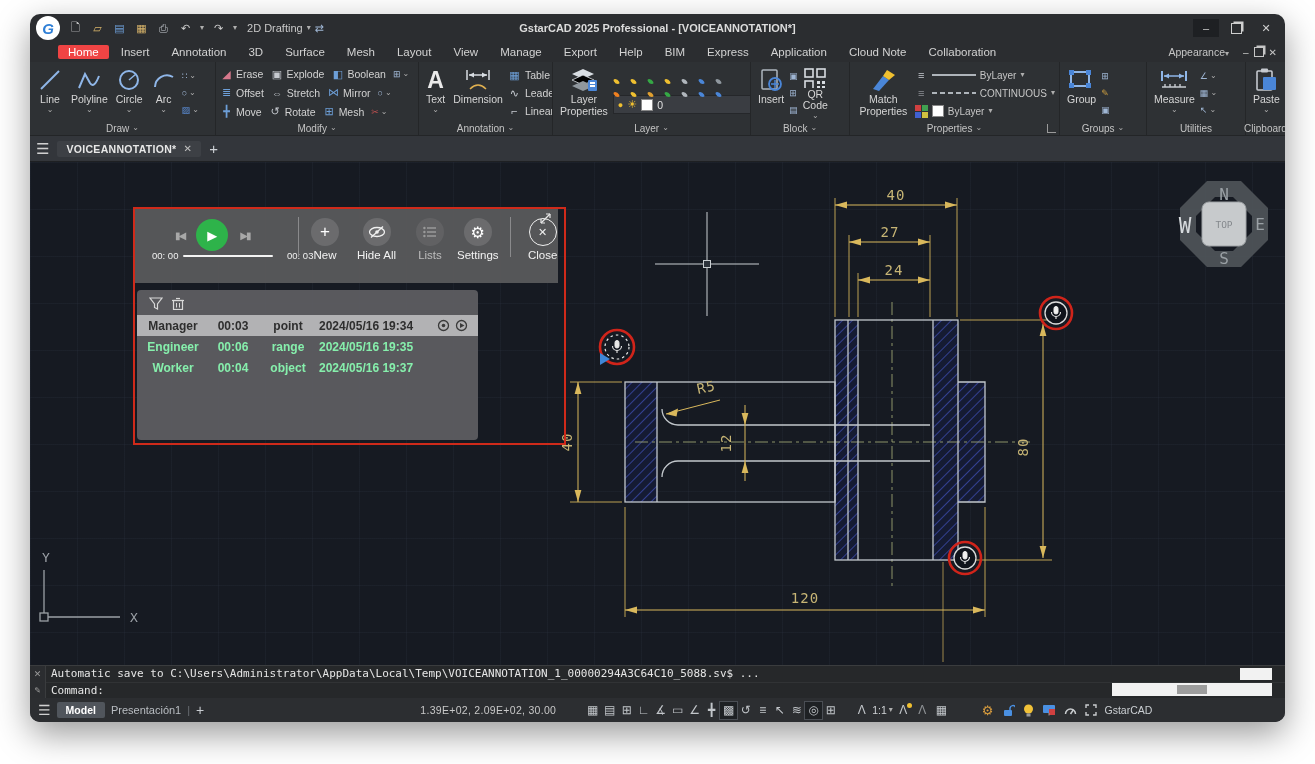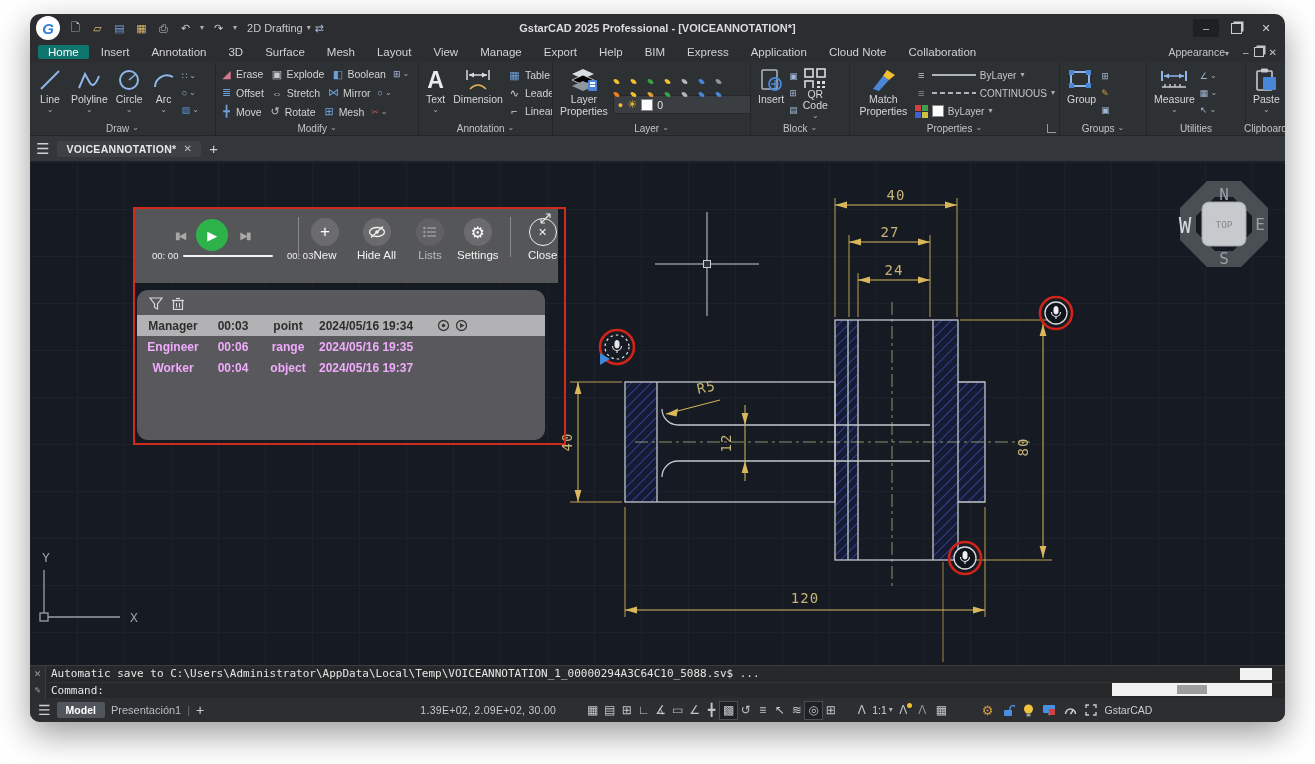--- a/index.html
+++ b/index.html
@@ -15,21 +15,21 @@
   .workspace{margin-left:10px;color:#c9c9c9;display:flex;align-items:center;gap:4px;width:120px;}
   .apptitle{position:absolute;left:0;right:0;text-align:center;font-weight:bold;color:#dcdcdc;pointer-events:none;}
   .winctrl{margin-left:auto;display:flex;gap:4px;z-index:2;}
   .wbtn{width:26px;height:18px;display:flex;align-items:center;justify-content:center;color:#cfcfcf;font-size:11px;}
   .wbtn.min{background:#1e2023;}
   .restbox{width:9px;height:9px;border:1px solid #cfcfcf;box-shadow:2px -2px 0 -0.5px #cfcfcf;}
   
   .menurow{height:20px;display:flex;align-items:center;padding:0 8px;font-size:11.5px;color:#d2d2d2;flex:0 0 20px;}
   .menutabs{display:flex;gap:2px;}
   .mtab{padding:1px 10px;cursor:default;}
-  .mtab.active{background:#0f766e;border-radius:2px;color:#fff;}
+  .mtab.active{background:#ef4444;border-radius:2px;color:#fff;margin-left:20px;}
   .menuright{margin-left:auto;display:flex;align-items:center;gap:14px;font-size:10.5px;color:#c6c6c6;}
   .dwc{display:flex;gap:5px;align-items:center;font-size:10px;}
   .restbox2{width:8px;height:8px;border:1px solid #c6c6c6;box-shadow:2px -2px 0 -0.5px #c6c6c6;}
   
   .ribbon{height:73px;display:flex;background:#2e3134;flex:0 0 73px;border-bottom:1px solid #232527;}
   .panel{display:flex;flex-direction:column;border-right:1px solid #242628;min-width:0;}
   .p-content{flex:1;display:flex;align-items:stretch;padding:3px 4px 0 4px;gap:2px;min-width:0;overflow:hidden;}
   .p-label{height:14px;display:flex;align-items:center;justify-content:center;gap:3px;font-size:10px;color:#c4c4c4;position:relative;}
   .bigbtn{display:flex;flex-direction:column;align-items:center;justify-content:flex-start;padding:2px 3px;gap:1px;border-radius:2px;}
   .bigbtn .blabel{font-size:10.5px;color:#d6d6d6;white-space:pre-line;text-align:center;line-height:1.1;}
@@ -72,23 +72,23 @@
   .trans{position:absolute;top:10px;display:flex;align-items:center;}
   .tbtn{color:#a8a8a8;font-size:10px;letter-spacing:-2px;}
   .playbtn{width:32px;height:32px;border-radius:50%;background:#2eb34a;display:flex;align-items:center;justify-content:center;color:#fff;font-size:13px;}
   .cirbtn{width:28px;height:28px;border-radius:50%;background:rgba(255,255,255,.13);display:flex;align-items:center;justify-content:center;}
   .vpbtn{position:absolute;top:9px;display:flex;flex-direction:column;align-items:center;gap:3px;font-size:11.5px;}
   .vdiv{position:absolute;top:8px;width:1px;height:40px;background:#8a8a8c;}
   .ptime{position:absolute;font-size:9.5px;color:#f0f0f0;}
   .pbar{position:absolute;height:2px;background:#f4f4f4;border-radius:2px;}
   .closecir{width:28px;height:28px;border-radius:50%;border:1.6px solid #f0f0f0;display:flex;align-items:center;justify-content:center;font-size:11px;color:#f0f0f0;box-sizing:border-box;}
   .collapse{position:absolute;right:6px;top:3px;}
-  .vp-list{position:absolute;left:107px;top:128px;width:408px;height:146px;background:rgba(93,93,97,.95);z-index:4;border-radius:11px;padding-top:4px;}
+  .vp-list{position:absolute;left:107px;top:128px;width:341px;height:146px;background:rgba(93,93,97,.95);z-index:4;border-radius:4px;padding-top:4px;}
   .vtools{display:flex;gap:9px;padding:3px 0 5px 12px;}
-  .vrow{display:flex;align-items:center;height:21px;font-size:12px;color:#f0abfc;font-weight:bold;}
+  .vrow{display:flex;align-items:center;height:21px;font-size:12px;color:#86efac;font-weight:bold;}
   .vrow.sel{background:#b2b2b4;color:#2e2e2e;}
   .vc-author{width:72px;text-align:center;}
   .vc-dur{width:48px;text-align:center;}
   .vc-type{width:62px;text-align:center;font-weight:bold;}
   .vc-dt{width:118px;}
   .vc-ic{display:flex;gap:5px;align-items:center;}
   
   .cmdline{height:32px;background:#26282a;display:flex;flex:0 0 32px;position:relative;border-top:1px solid #3a3c3e;}
   .cmdgutter{width:15px;background:#2b2d30;display:flex;flex-direction:column;align-items:center;justify-content:space-around;color:#9a9a9a;font-size:9px;border-right:1px solid #3a3c3e;}
   .cmdrows{flex:1;display:flex;flex-direction:column;}

